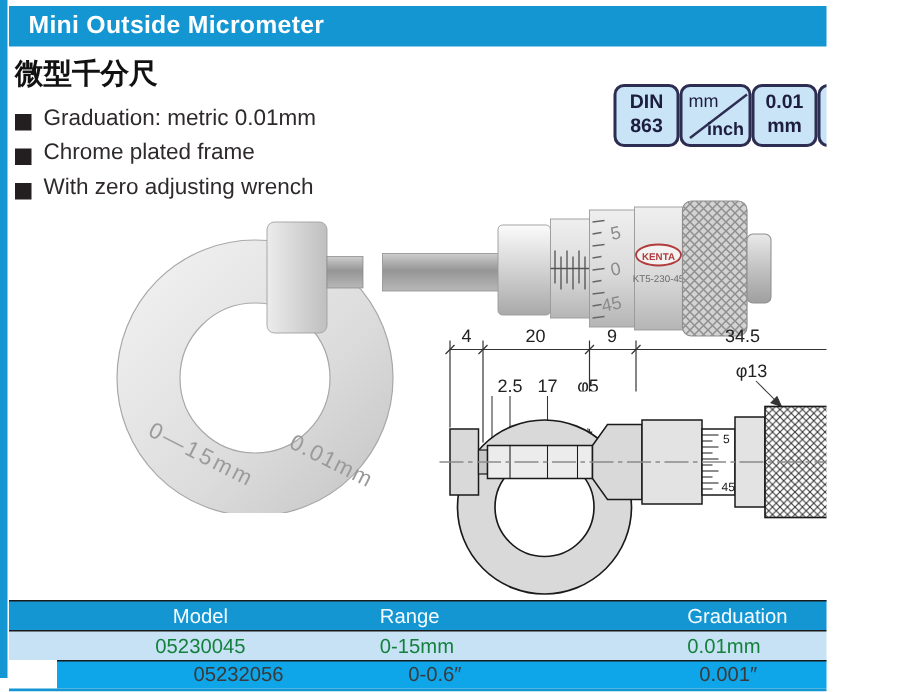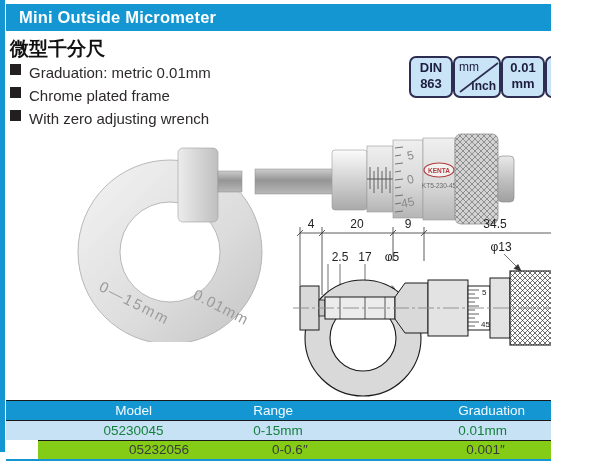--- a/index.html
+++ b/index.html
@@ -12,21 +12,21 @@
   #right-strip{left:590px;top:31px;width:11px;height:369px;}
 
   
   #title-bar{position:absolute;left:6px;top:4px;width:595px;height:27px;background:#1496d3;}
   #title-bar .t{position:absolute;left:13px;top:0;line-height:27px;color:#ffffff;
                 font-size:16.5px;font-weight:bold;letter-spacing:.2px;}
   #subtitle{position:absolute;left:10px;top:36px;font-size:19px;font-weight:bold;color:#111;text-align:center;}
 
   
   #features{position:absolute;left:10px;top:64px;}
-  .feature{display:flex;align-items:flex-start;height:23px;font-size:15px;color:#2e2a2b;}
+  .feature{display:flex;align-items:flex-end;height:23px;font-size:15px;color:#2e2a2b;}
   .sq{width:11px;height:11px;background:#231f20;margin-right:8px;flex:0 0 auto;}
 
   
   #badges{position:absolute;left:409px;top:56px;display:flex;align-items:flex-start;}
   .badge{width:40px;height:36px;background:#c9e4f6;border:2px solid #2d2d52;border-radius:7px;
          color:#1d1d3f;text-align:center;font-weight:bold;font-size:13px;line-height:16px;
          padding-top:2px;box-sizing:content-box;position:relative;}
   .badge.slash{width:44px;}
   .badge.slash .mm{position:absolute;top:1px;left:4px;font-size:12px;font-weight:normal;}
   .badge.slash .inch{position:absolute;bottom:2px;right:3px;font-size:12px;font-weight:bold;}
@@ -35,21 +35,21 @@
                   font-size:12.5px;padding-top:0;height:38px;}
 
   
   #spec-table{position:absolute;left:6px;top:400px;width:603px;}
   .trow{display:flex;border-top:1px solid #1a1a1a;}
   .trow .c1{width:41%;padding-left:8px;box-sizing:border-box;text-align:center;}
   .trow .c2{width:34%;}
   .trow .c3{width:25%;}
   .thead{background:#1496d3;color:#f4fbff;height:19px;line-height:19px;font-size:13.5px;}
   .tr1{background:#c6e2f4;height:19px;line-height:19px;font-size:13.5px;color:#15803d;}
-  .tr2{background:#84cc16;height:18px;line-height:18px;font-size:13.5px;color:#3a3a3a;margin-left:32px;}
+  .tr2{background:#0ea5e9;height:18px;line-height:18px;font-size:13.5px;color:#3a3a3a;margin-left:32px;}
   .tbottom{background:#1496d3;height:6px;}
 
   svg{display:block;}
   #photo{position:absolute;left:40px;top:112px;}
   #drawing{position:absolute;left:285px;top:213px;}
 </style>
 </head>
 <body>
 
 <div id="page">

